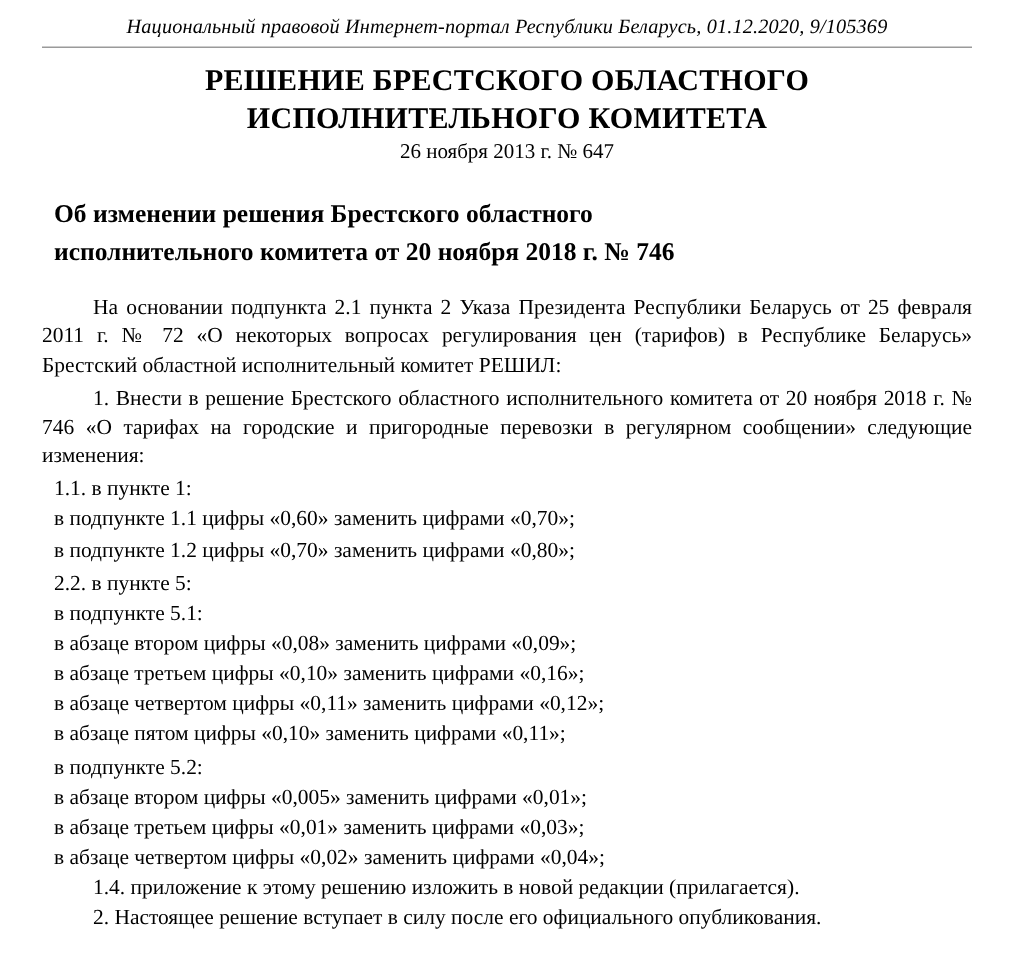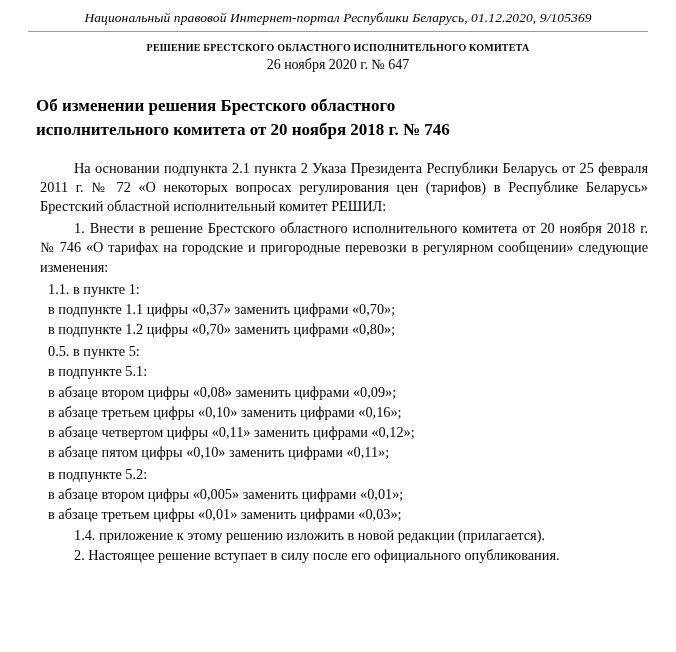--- a/index.html
+++ b/index.html
@@ -29,42 +29,41 @@
     padding-bottom: 5px;
   }
   .rule {
     border: 0;
     border-top: 1px solid #9a9a9a;
     margin: 0 0 10px 0;
   }
   .doc-title {
     text-align: center;
     font-weight: bold;
-    font-size: 10px;
+    font-size: 20px;
     letter-spacing: 0.2px;
     line-height: 1.25;
   }
   .doc-date {
     text-align: center;
     font-size: 14px;
     margin-top: 2px;
   }
   .subject {
     font-weight: bold;
     font-size: 17px;
     margin-top: 21px;
     line-height: 1.45;
     padding-left: 8px;
   }
   .body-block {
     margin-top: 16px;
     font-size: 14.3px;
     line-height: 1.34;
     text-align: justify;
-    margin-left: 12px;
   }
   .p-indent {
     text-indent: 34px;
     margin: 0 0 1px 0;
   }
   .p-plain {
     text-indent: 0;
     margin: 0 0 1px 0;
     padding-left: 8px;
   }
@@ -74,39 +73,40 @@
 </style>
 </head>
 <body>
 
 <div class="page">
 
   <div class="header-line">Национальный правовой Интернет-портал Республики Беларусь, 01.12.2020, 9/105369</div>
   <hr class="rule">
 
   <div class="doc-title">РЕШЕНИЕ БРЕСТСКОГО ОБЛАСТНОГО ИСПОЛНИТЕЛЬНОГО КОМИТЕТА</div>
-  <div class="doc-date">26 ноября 2020 г. № 647</div>
+  <div class="doc-date">26 ноября 2013 г. № 647</div>
 
   <div class="subject">
     <div>Об изменении решения Брестского областного</div>
     <div>исполнительного комитета от 20 ноября 2018 г. № 746</div>
   </div>
 
   <div class="body-block">
     <p class="p-indent">На основании подпункта 2.1 пункта 2 Указа Президента Республики Беларусь от 25 февраля 2011 г. № 72 «О некоторых вопросах регулирования цен (тарифов) в Республике Беларусь» Брестский областной исполнительный комитет РЕШИЛ:</p>
     <p class="p-indent p-gap">1. Внести в решение Брестского областного исполнительного комитета от 20 ноября 2018 г. № 746 «О тарифах на городские и пригородные перевозки в регулярном сообщении» следующие изменения:</p>
     <p class="p-plain p-gap">1.1. в пункте 1:</p>
-    <p class="p-plain">в подпункте 1.1 цифры «0,37» заменить цифрами «0,70»;</p>
+    <p class="p-plain">в подпункте 1.1 цифры «0,60» заменить цифрами «0,70»;</p>
     <p class="p-plain">в подпункте 1.2 цифры «0,70» заменить цифрами «0,80»;</p>
-    <p class="p-plain p-gap">0.5. в пункте 5:</p>
+    <p class="p-plain p-gap">2.2. в пункте 5:</p>
     <p class="p-plain">в подпункте 5.1:</p>
     <p class="p-plain">в абзаце втором цифры «0,08» заменить цифрами «0,09»;</p>
     <p class="p-plain">в абзаце третьем цифры «0,10» заменить цифрами «0,16»;</p>
     <p class="p-plain">в абзаце четвертом цифры «0,11» заменить цифрами «0,12»;</p>
     <p class="p-plain">в абзаце пятом цифры «0,10» заменить цифрами «0,11»;</p>
     <p class="p-plain p-gap">в подпункте 5.2:</p>
     <p class="p-plain">в абзаце втором цифры «0,005» заменить цифрами «0,01»;</p>
     <p class="p-plain">в абзаце третьем цифры «0,01» заменить цифрами «0,03»;</p>
+    <p class="p-plain">в абзаце четвертом цифры «0,02» заменить цифрами «0,04»;</p>
     <p class="p-indent">1.4. приложение к этому решению изложить в новой редакции (прилагается).</p>
     <p class="p-indent">2. Настоящее решение вступает в силу после его официального опубликования.</p>
   </div>
 
 </div>
 
 </body></html>

